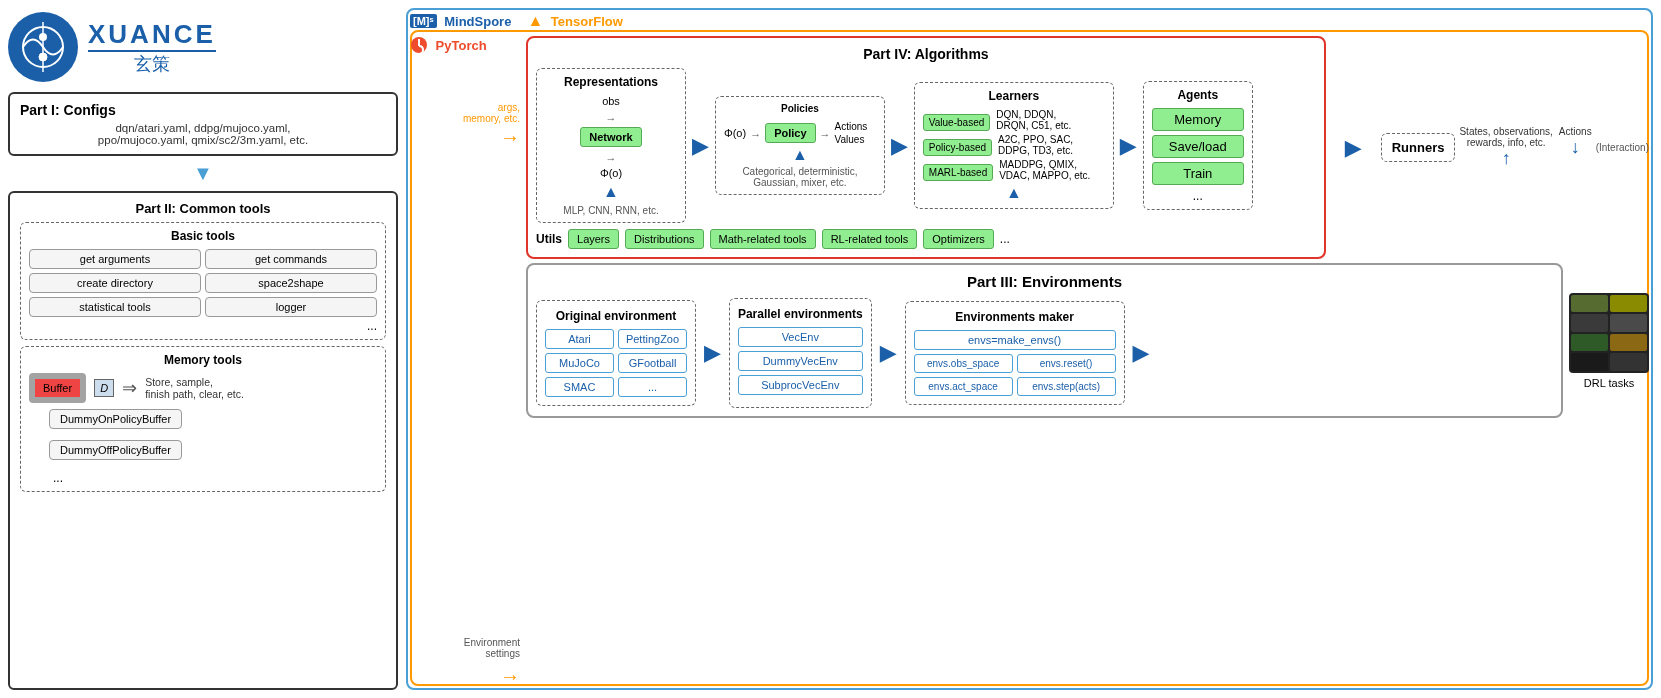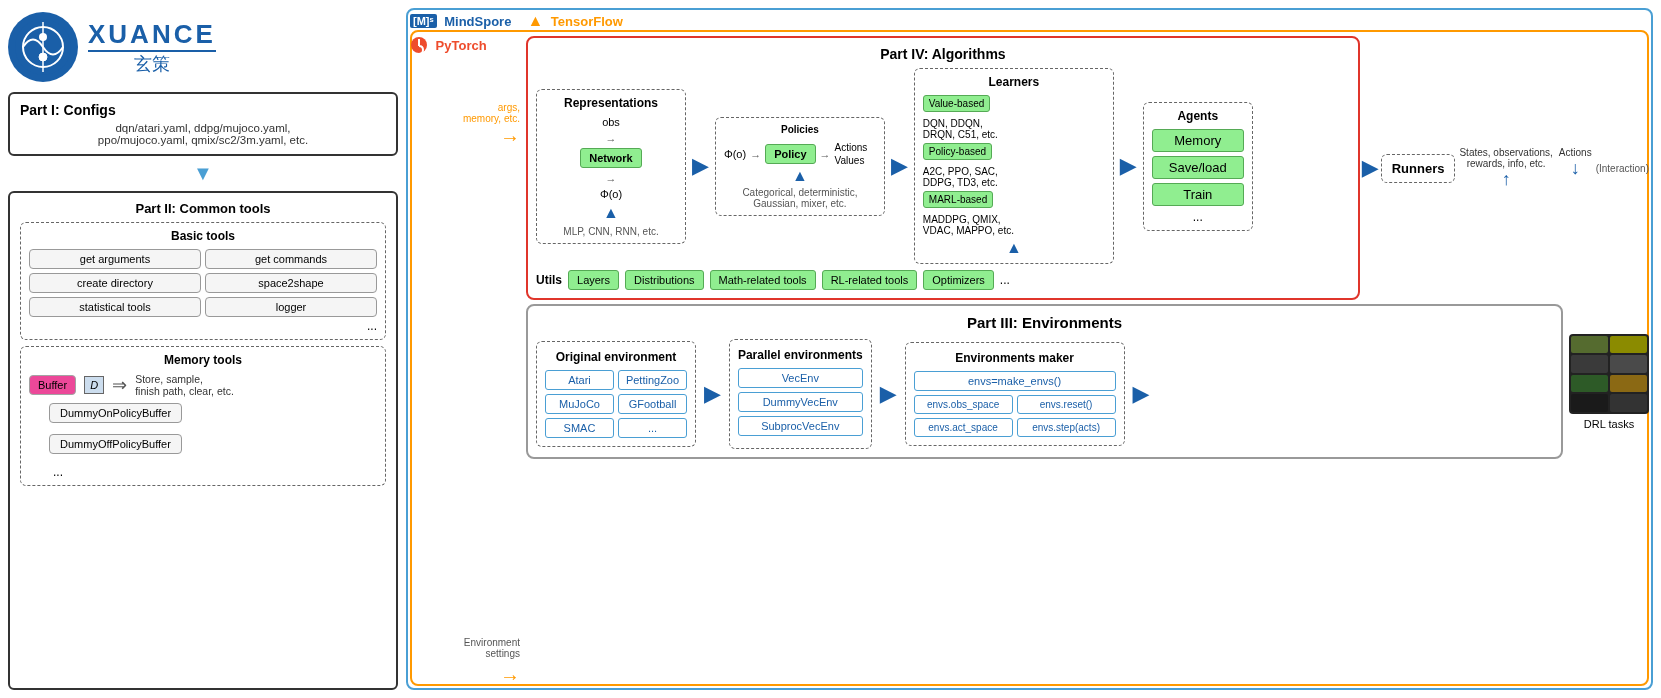--- a/index.html
+++ b/index.html
@@ -113,24 +113,24 @@
       text-align: center;
       background: #f5f5f5;
     }
     .buffer-row {
       display: flex;
       align-items: center;
       gap: 8px;
       margin-bottom: 6px;
     }
     .buffer-box {
-      border: 1px solid #a3a3a3;
+      border: 6px solid #a3a3a3;
       border-radius: 4px;
       padding: 3px 8px;
-      background: #ec4899;
+      background: #ef4444;
       font-size: 11px;
     }
     .d-box {
       border: 1px solid #666;
       background: #cde;
       padding: 2px 5px;
       font-size: 11px;
       font-style: italic;
     }
     .buffer-desc {
@@ -218,25 +218,24 @@
       min-width: 200px;
     }
     .learners-title {
       font-weight: bold;
       font-size: 12px;
       text-align: center;
       margin-bottom: 6px;
     }
     .learner-row {
       display: flex;
-      align-items: flex-start;
+      align-items: flex-end;
       gap: 6px;
       margin-bottom: 3px;
       font-size: 10.5px;
-      flex-direction: column;
     }
     .learner-badge {
       background: #90ee90;
       border: 1px solid #5a5;
       border-radius: 3px;
       padding: 2px 5px;
       font-size: 10px;
       white-space: nowrap;
     }
     
@@ -569,21 +568,21 @@
             <div style="font-size:10px; color:#ff9900; text-align:right; white-space:nowrap;">args,<br>memory, etc.</div>
             <div style="color:#ff9900; font-size:20px; text-align:right;">→</div>
           </div>
 
           <div style="font-size:10px; color:#555; text-align:right; white-space:nowrap; margin-top:auto;">Environment<br>settings</div>
           <div style="color:#ff9900; font-size:20px; text-align:right;">→</div>
         </div>
 
         <div style="flex:1; display:flex; flex-direction:column; gap:4px;">
 
-          <div style="display:flex; gap:2px; align-items:stretch;">
+          <div style="display:flex; gap:19px; align-items:stretch;">
 
             <div class="algo-inner">
               <div class="algo-header">Part IV: Algorithms</div>
 
               <div style="display:flex; gap:6px; align-items:center; margin-bottom:6px;">
 
                 <div class="repr-box">
                   <div class="repr-title">Representations</div>
                   <div class="network-flow">
                     <span>obs</span>

